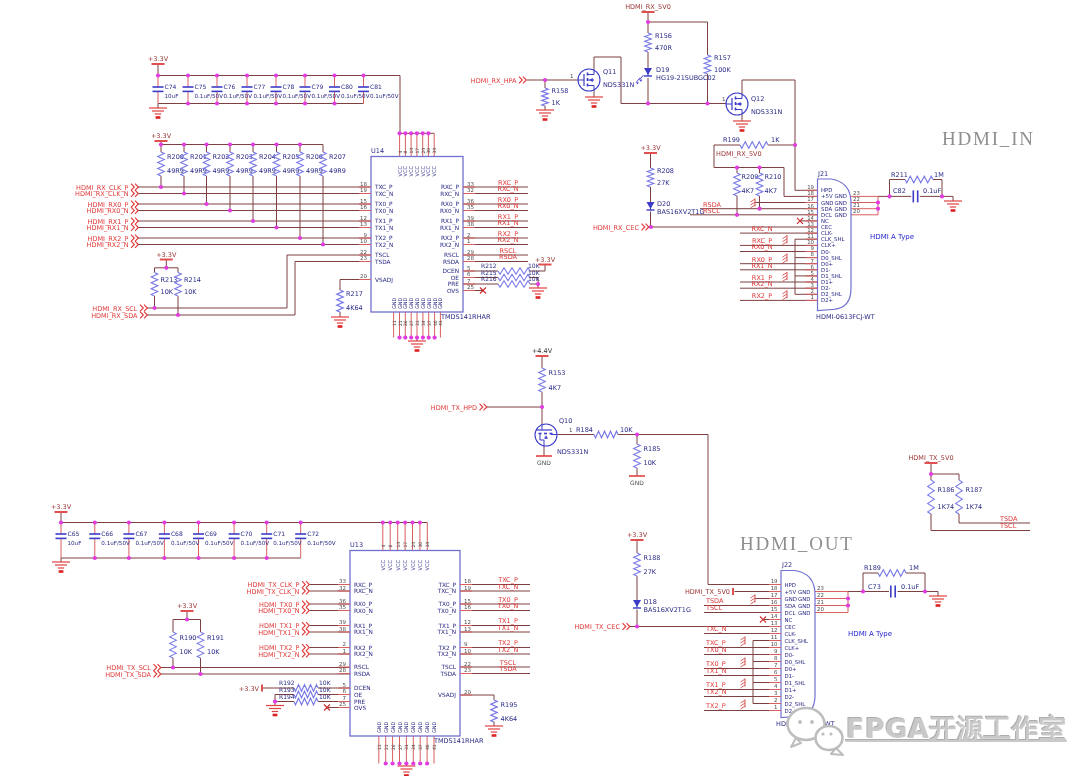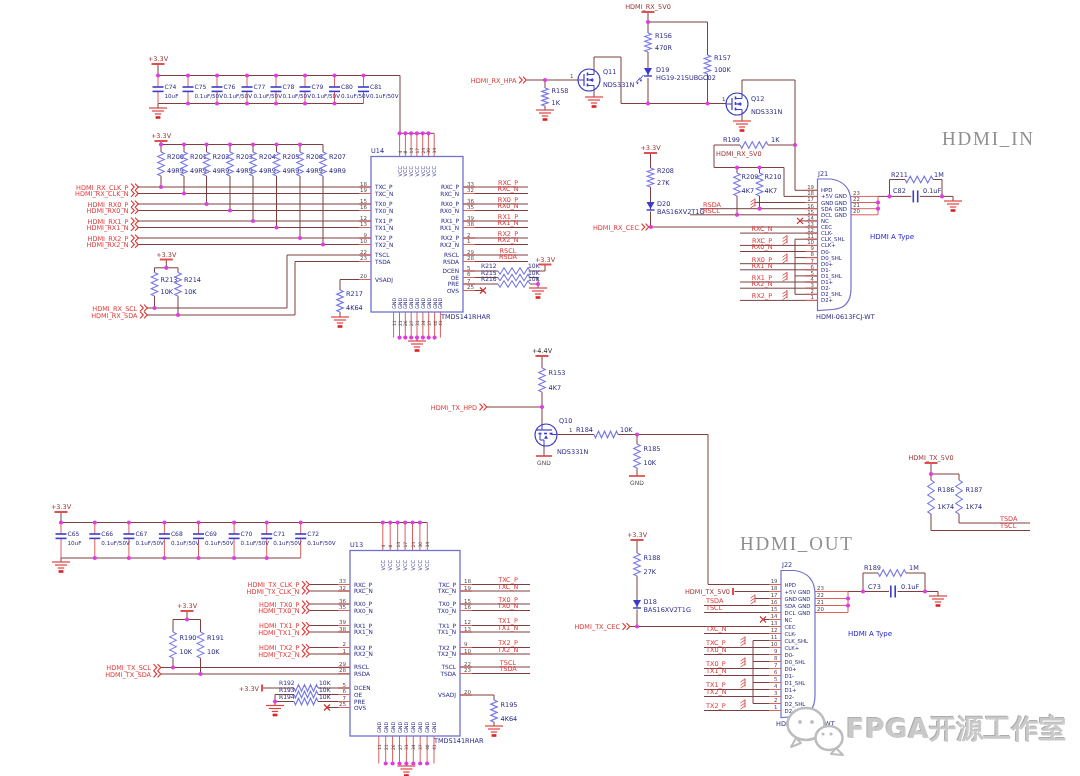--- a/index.html
+++ b/index.html
@@ -5,21 +5,21 @@
   html,body{margin:0;padding:0;background:#ffffff;}
   #page{position:relative;width:1080px;height:776px;background:#ffffff;overflow:hidden;
         font-family:"DejaVu Sans",sans-serif;}
   #schx{position:absolute;left:0;top:0;}
   .sheet-title{position:absolute;color:#8f8f8f;font-family:"Liberation Serif","DejaVu Serif",serif;
         font-size:19px;letter-spacing:1.8px;white-space:pre;}
   #title-in{left:942px;top:128px;}
   #title-out{left:740px;top:533px;}
   #watermark-text{position:absolute;left:846px;top:711px;color:#c9c9c9;
         font-size:27px;font-weight:bold;letter-spacing:0.5px;
-        text-shadow:1px 1px 0 #ffffff,-1px -1px 0 #adadad;white-space:pre;}
+        text-shadow:1px 1px 0 #ffffff,-1px -1px 0 #adadad;white-space:pre;text-decoration:underline;}
 </style>
 </head>
 <body>
 
 <div id="page">
   <svg id="schx" width="1080" height="776" viewBox="0 0 1080 776">
       <g>
         <line x1="158" y1="64" x2="158" y2="75.5" stroke="#7d4040" stroke-width="1"></line>
         <line x1="158" y1="75.5" x2="400" y2="75.5" stroke="#7d4040" stroke-width="1"></line>
         <line x1="400" y1="75.5" x2="400" y2="133.3" stroke="#7d4040" stroke-width="1"></line>

